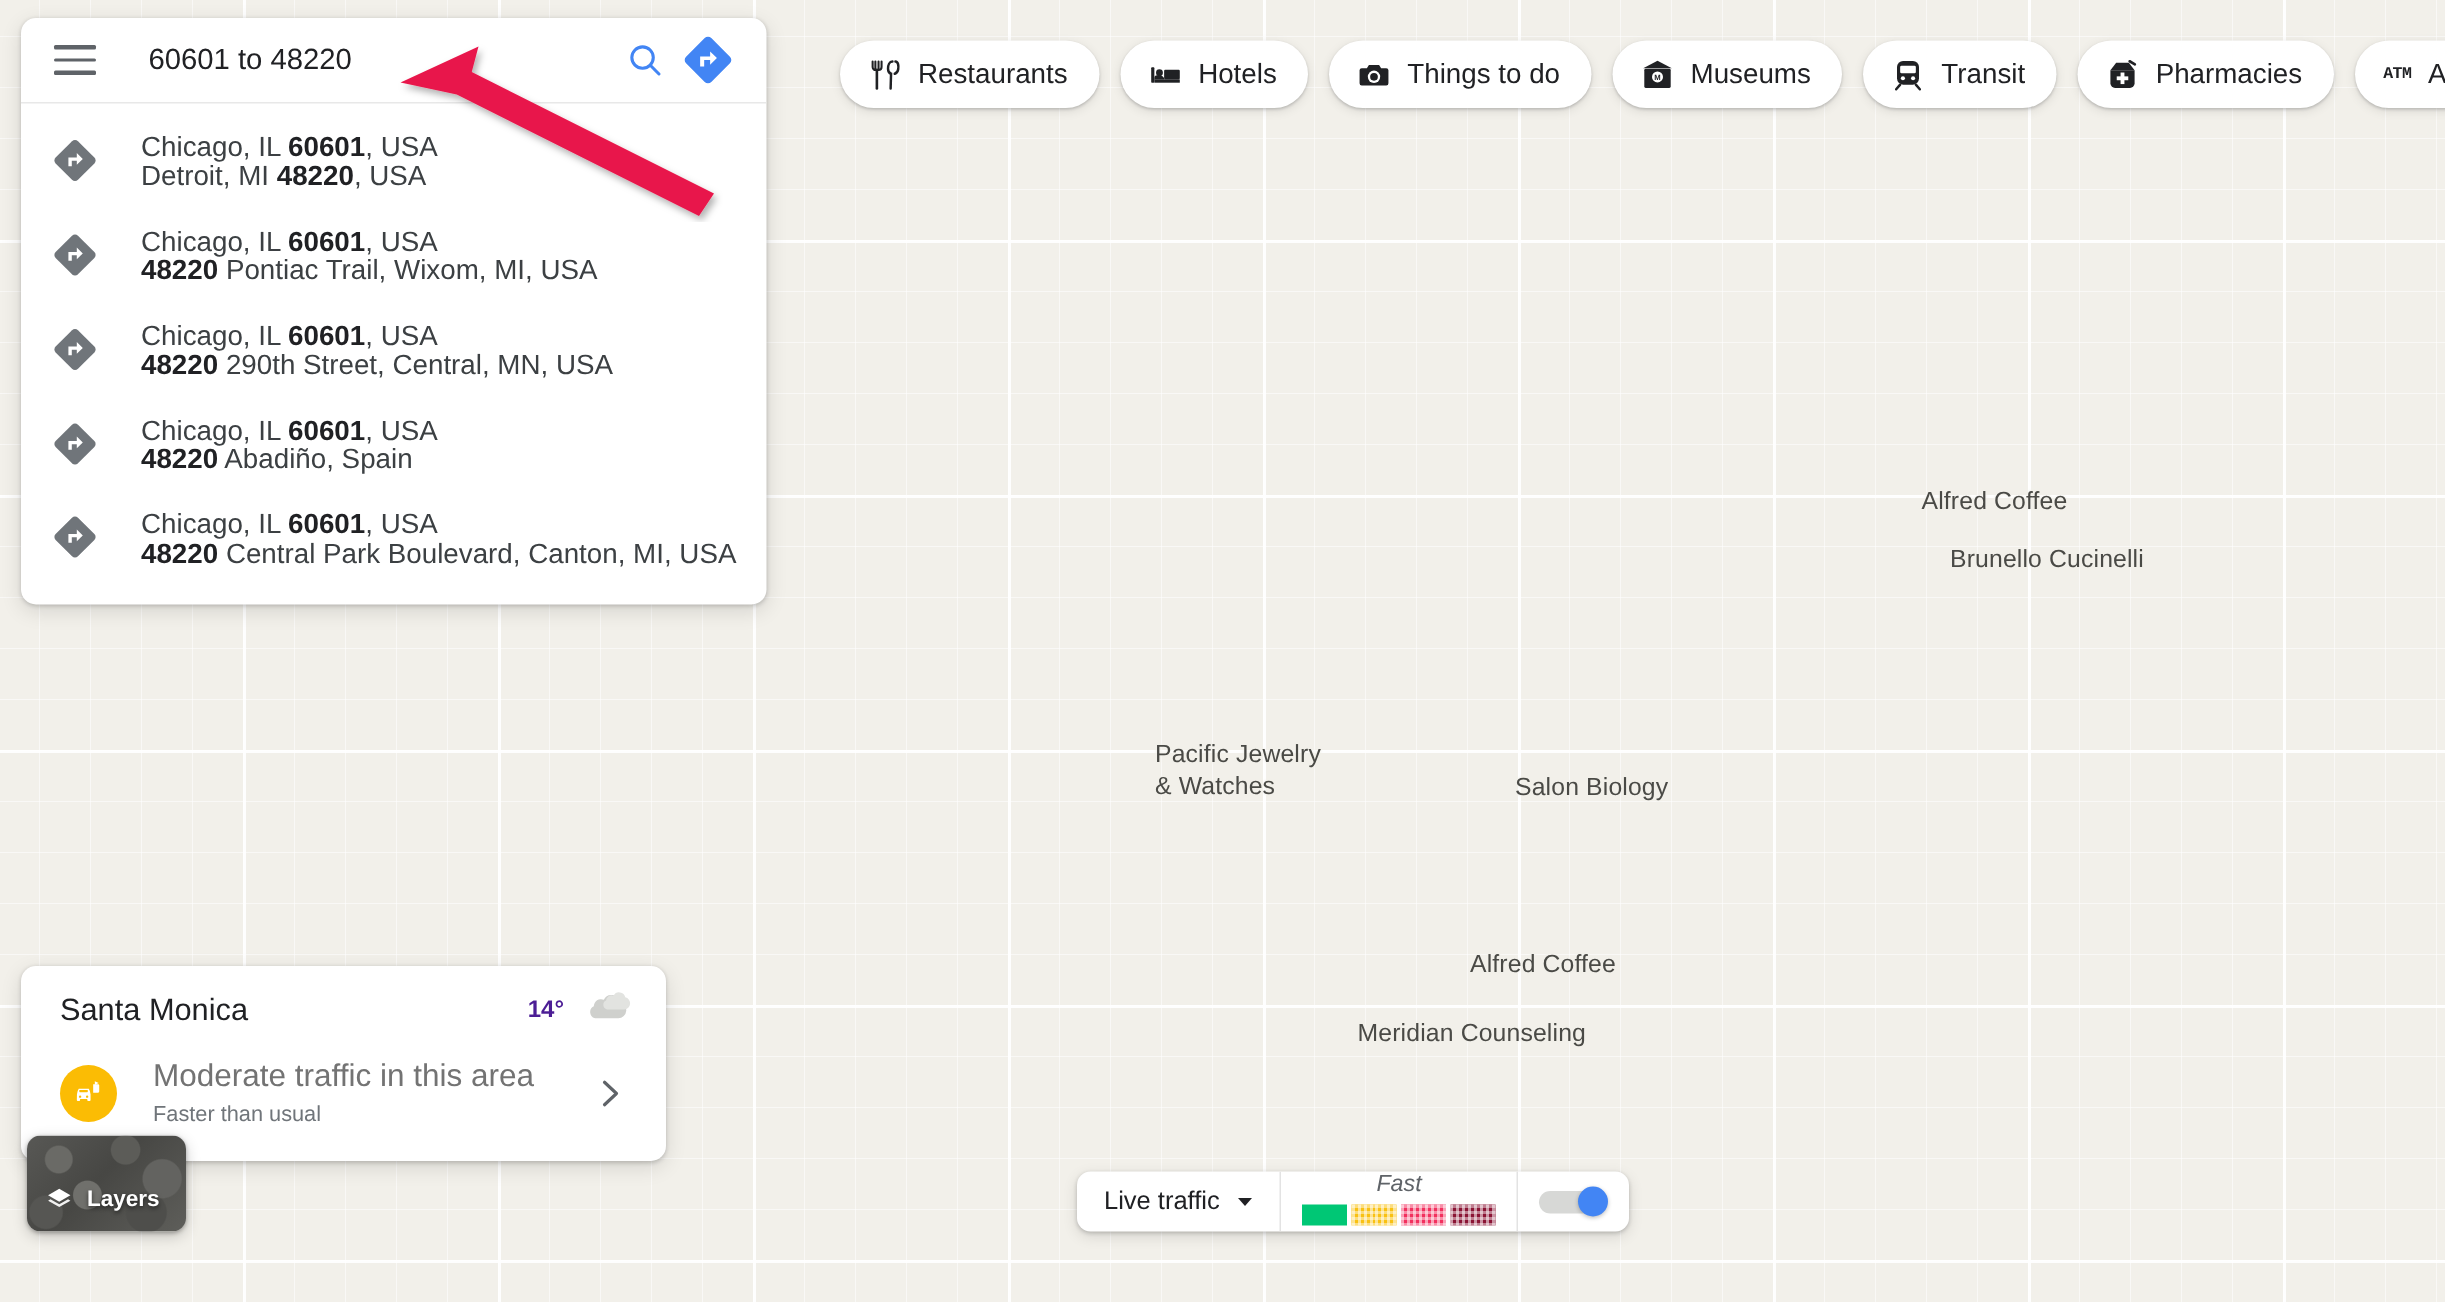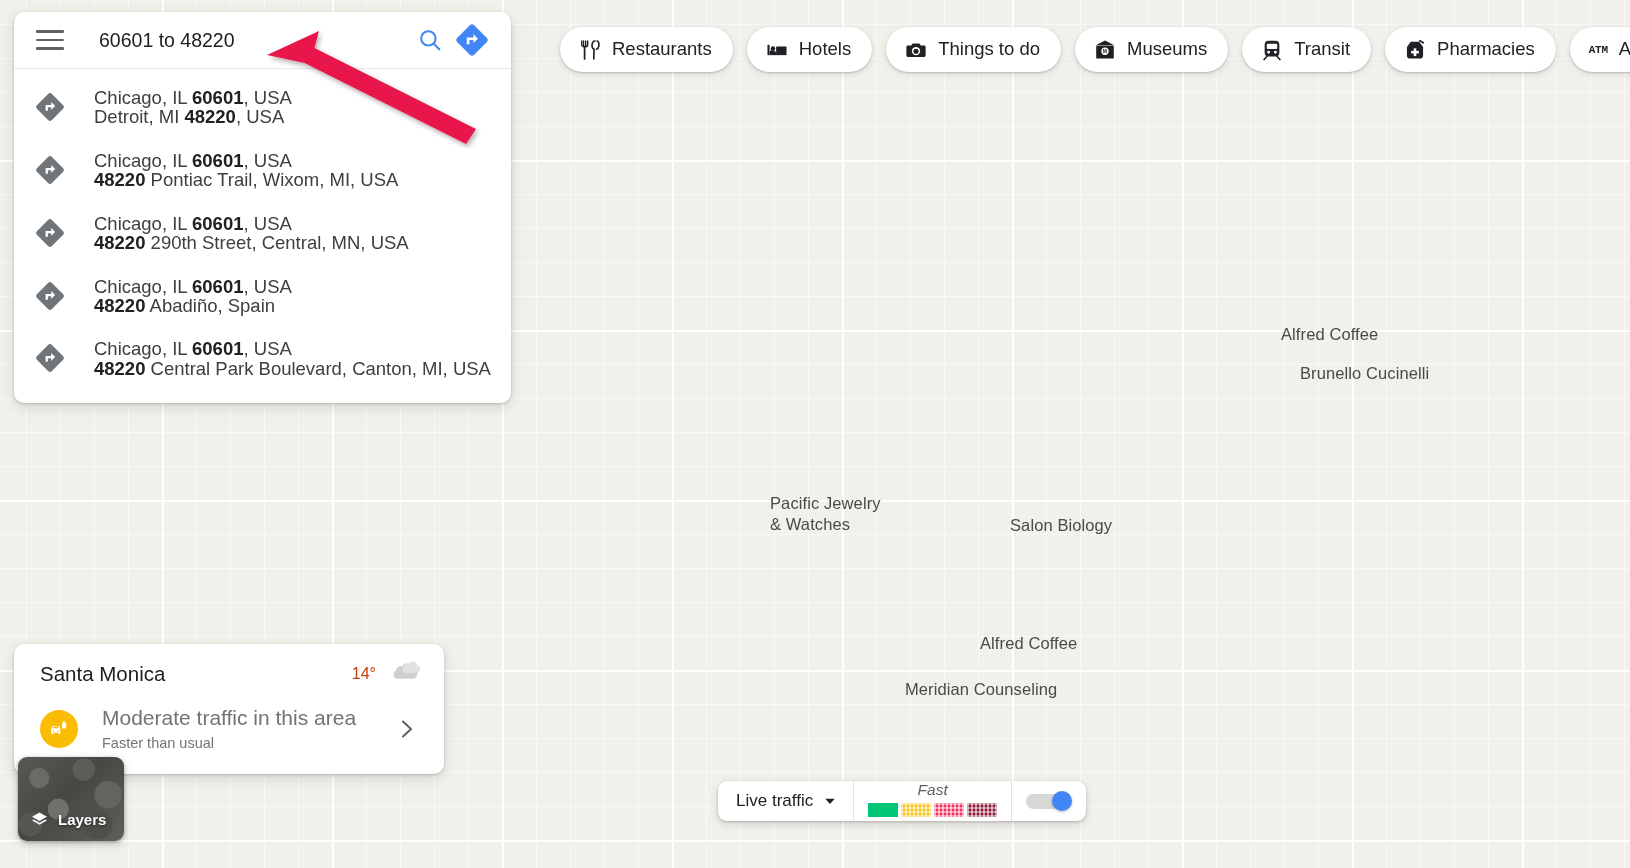--- a/index.html
+++ b/index.html
@@ -133,22 +133,23 @@
     align-items: center;
     padding: 17px 22px 9px 26px;
   }
   #weather-city {
     font-size: 20.5px;
     color: #202124;
     flex: 1 1 auto;
   }
   #weather-temp {
     font-size: 16px;
-    color: #c2410c;
+    color: #4c1d95;
     margin-right: 16px;
+    font-weight: bold;
   }
   #weather-icon { width: 30px; height: 26px; flex: 0 0 auto; }
 
   #traffic-row {
     display: flex;
     align-items: center;
     padding: 10px 22px 22px 26px;
     cursor: pointer;
   }
   #traffic-badge {
@@ -164,21 +165,21 @@
     display: flex; flex-direction: column; gap: 5px;
   }
   #traffic-title { font-size: 21px; color: #737373; line-height: 1.15; }
   #traffic-sub  { font-size: 14.5px; color: #70757a; line-height: 1.15; }
   #traffic-chevron { flex: 0 0 auto; width: 24px; height: 24px; margin-right: 4px; }
 
   
   #layers-button {
     position: absolute;
     left: 18px; top: 757px;
-    width: 106px; height: 84px;
+    width: 106px; height: 64px;
     border-radius: 9px;
     overflow: hidden;
     cursor: pointer;
     box-shadow: 0 1px 3px rgba(0,0,0,0.3), 0 3px 10px rgba(0,0,0,0.2);
     background:
       radial-gradient(circle at 20% 25%, #6a6a66 0 9%, transparent 10%),
       radial-gradient(circle at 62% 15%, #5c5c58 0 11%, transparent 12%),
       radial-gradient(circle at 85% 45%, #636360 0 13%, transparent 14%),
       radial-gradient(circle at 38% 62%, #70706c 0 12%, transparent 13%),
       radial-gradient(circle at 12% 80%, #565653 0 10%, transparent 11%),

